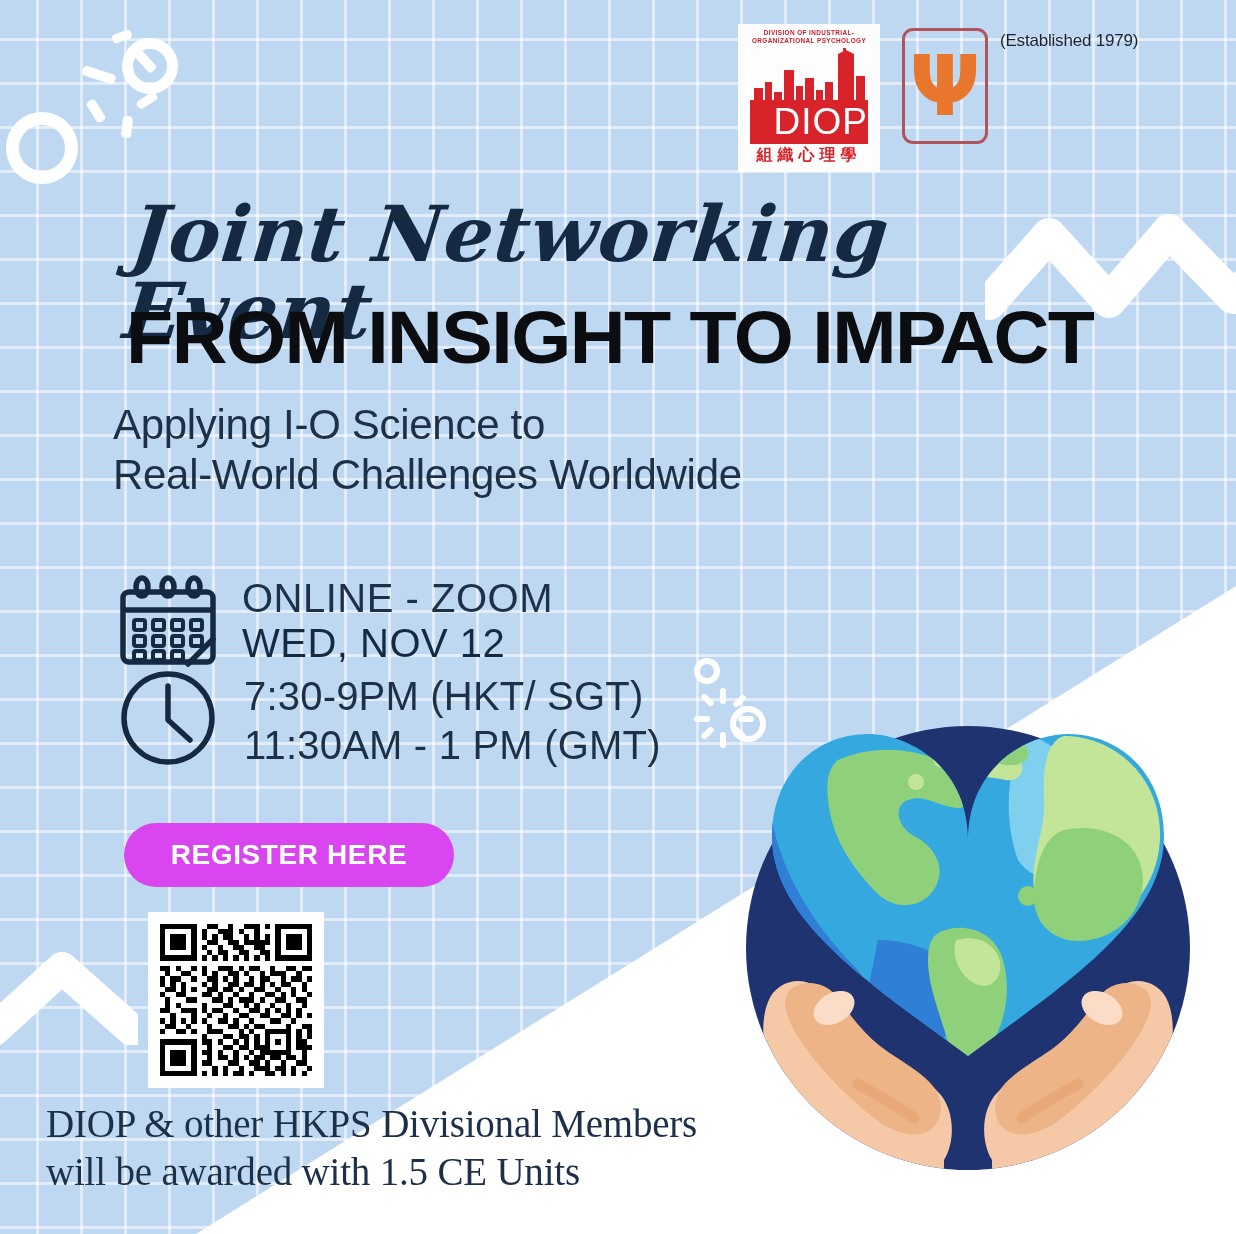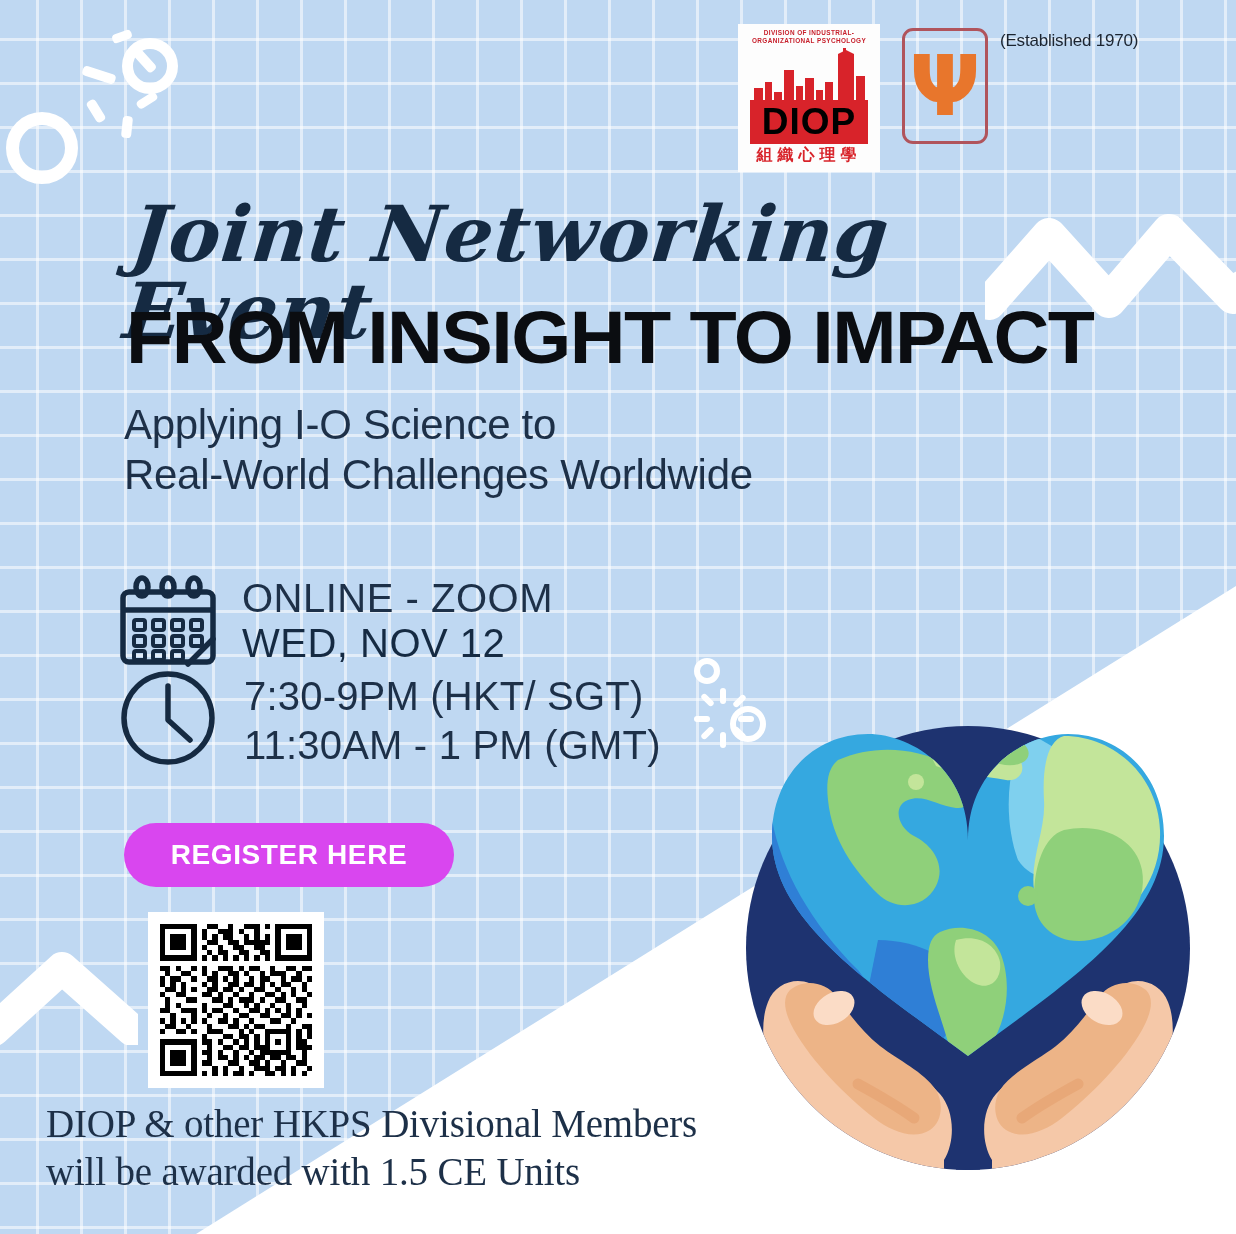--- a/index.html
+++ b/index.html
@@ -96,23 +96,23 @@
     margin-top:2px;
     background:#d8232a;
     overflow:hidden;
   }
   .diop-sky{
     position:absolute; left:0; top:0; width:100%; height:52px;
     background:#fdfdfd;
   }
   .diop-word{
     position:absolute; left:0; right:0; bottom:4px;
-    text-align:center;
+    text-align:right;
     font-family:"Liberation Sans", sans-serif;
-    font-size:37px; font-weight:bold; color:#000000;
+    font-size:37px; font-weight:normal; color:#ffffff;
     letter-spacing:1px; line-height:1;
   }
   .diop-cn{
     margin-top:3px;
     font-size:16px; color:#d8232a; font-weight:bold;
     letter-spacing:5px; line-height:1;
   }
 
   .sps{
     display:flex; align-items:flex-start; gap:12px;
@@ -160,21 +160,21 @@
     font-family:"Liberation Sans", sans-serif;
     font-weight:bold;
     font-size:75px;
     line-height:1;
     color:#0b0d11;
     letter-spacing:-1.5px;
     transform:scaleX(1.03);
     transform-origin:left center;
   }
   .subtitle{
-    position:absolute; left:124px; top:400px;
+    position:absolute; left:113px; top:400px;
     width:760px;
     font-size:42px;
     line-height:1.18;
     color:#1d3048;
     white-space:pre-line;
     letter-spacing:-.3px;
   }
 
   
   .info-row{ position:absolute; display:flex; align-items:flex-start; gap:26px; }
@@ -309,21 +309,21 @@
         <div class="diop-word">DIOP</div>
       </div>
       <div class="diop-cn">組織心理學</div>
     </div>
 
     <div class="sps">
       <div class="sps-mark">
         <span class="sps-psi">Ψ</span>
       </div>
       <div class="sps-text">
-        <div class="sps-est">(Established 1970)</div>
+        <div class="sps-est">(Established 1979)</div>
       </div>
     </div>
 
   </div>
 
   <div class="script-title">Joint Networking Event</div>
   <div class="main-title">FROM INSIGHT TO IMPACT</div>
   <div class="subtitle">Applying I-O Science to
 Real-World Challenges Worldwide</div>
 

